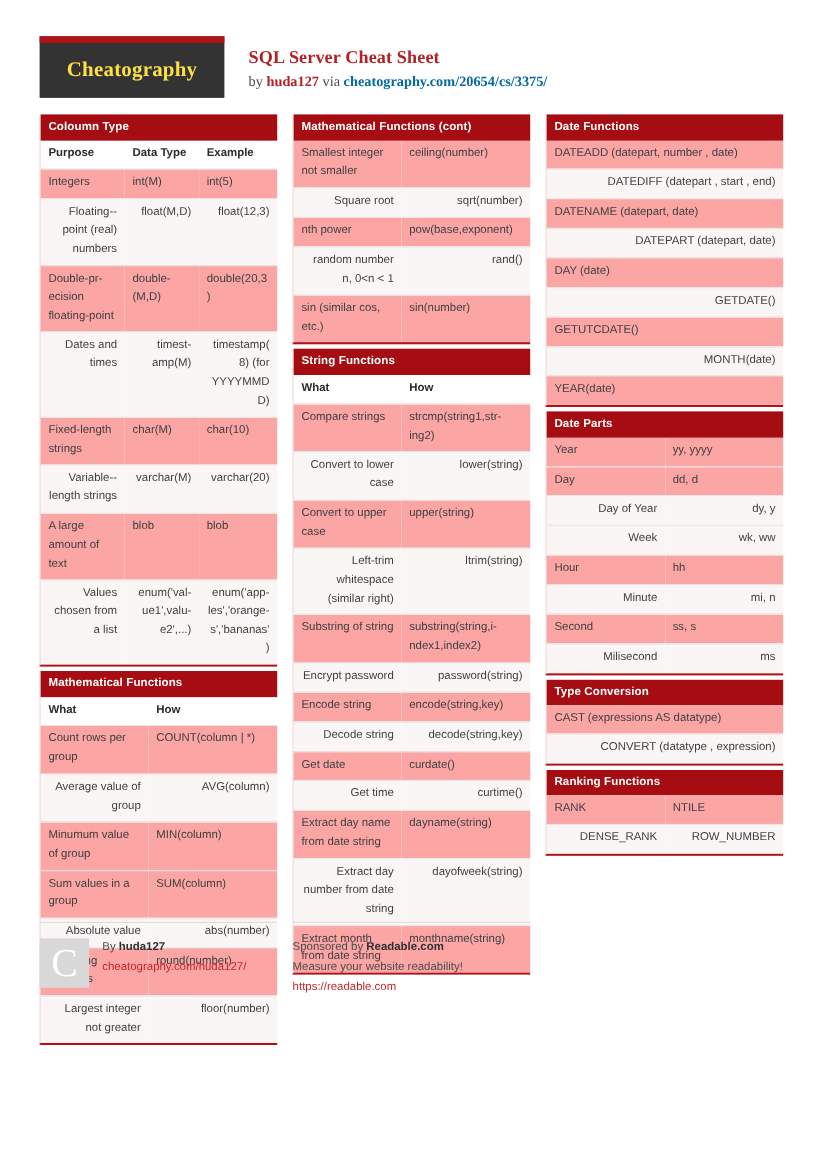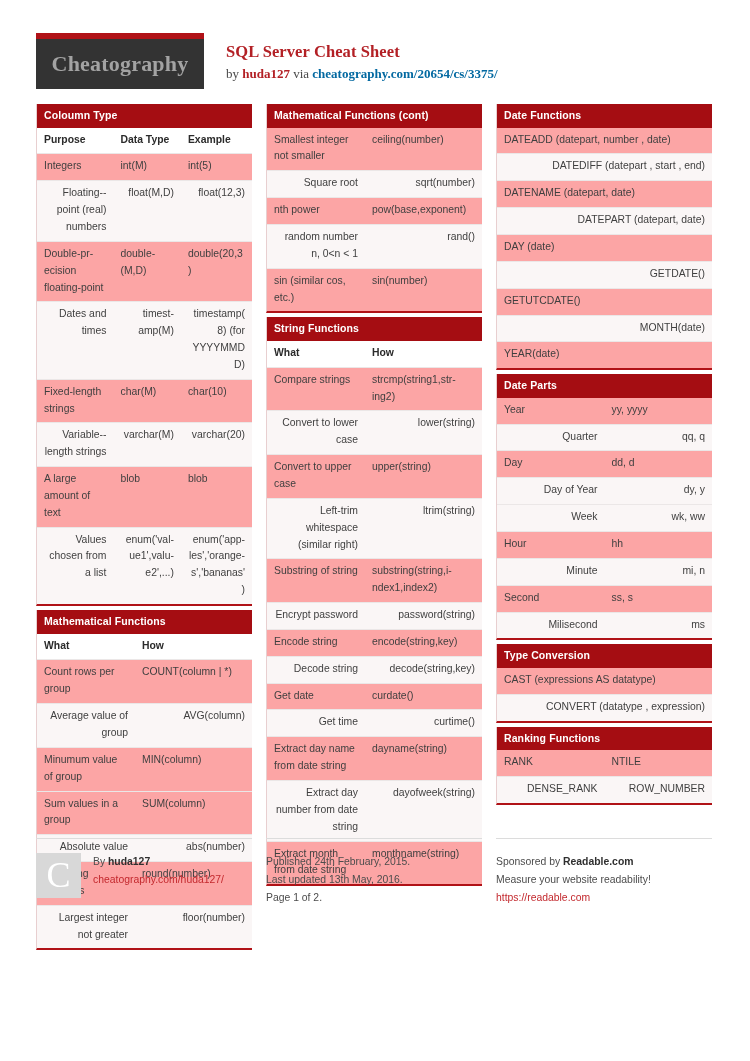--- a/index.html
+++ b/index.html
@@ -36,23 +36,23 @@
     height: 56px;
     background: #333333;
     border-top: 6px solid #b01217;
     display: flex;
     align-items: center;
     justify-content: center;
     box-sizing: border-box;
     flex: 0 0 auto;
   }
   .logo-text {
-    color: #a3a3a3;
+    color: #fde047;
     font-family: "Liberation Serif", serif;
-    font-size: 22px;
+    font-size: 19px;
     font-weight: bold;
     letter-spacing: 0.2px;
   }
   .title-block {
     padding-left: 22px;
     padding-top: 9px;
   }
   .sheet-title {
     font-family: "Liberation Serif", serif;
     font-size: 16.5px;
@@ -414,24 +414,20 @@
       </div>
 
       <div class="card">
         <div class="card-title">Date Parts</div>
         <table class="grid">
           <tbody>
               <tr class="odd">
             <td class="c-half">Year</td>
             <td class="c-half">yy, yyyy</td>
           </tr>
-          <tr class="even">
-            <td class="c-half">Quarter</td>
-            <td class="c-half">qq, q</td>
-          </tr>
           <tr class="odd">
             <td class="c-half">Day</td>
             <td class="c-half">dd, d</td>
           </tr>
           <tr class="even">
             <td class="c-half">Day of Year</td>
             <td class="c-half">dy, y</td>
           </tr>
           <tr class="even">
             <td class="c-half">Week</td>
@@ -493,25 +489,20 @@
   <div class="footer">
 
     <div class="fcol first">
       <div class="avatar">C</div>
       <div>
         <div class="by-line"><span>By </span><b>huda127</b></div>
         <div><a href="#">cheatography.com/huda127/</a></div>
       </div>
     </div>
 
-    <div class="fcol">
-      <div>Published 24th February, 2015.</div>
-      <div>Last updated 13th May, 2016.</div>
-      <div>Page 1 of 2.</div>
-    </div>
 
     <div class="fcol">
       <div><span>Sponsored by </span><b>Readable.com</b></div>
       <div>Measure your website readability!</div>
       <div><a href="#">https://readable.com</a></div>
     </div>
 
   </div>
 
 </div>

